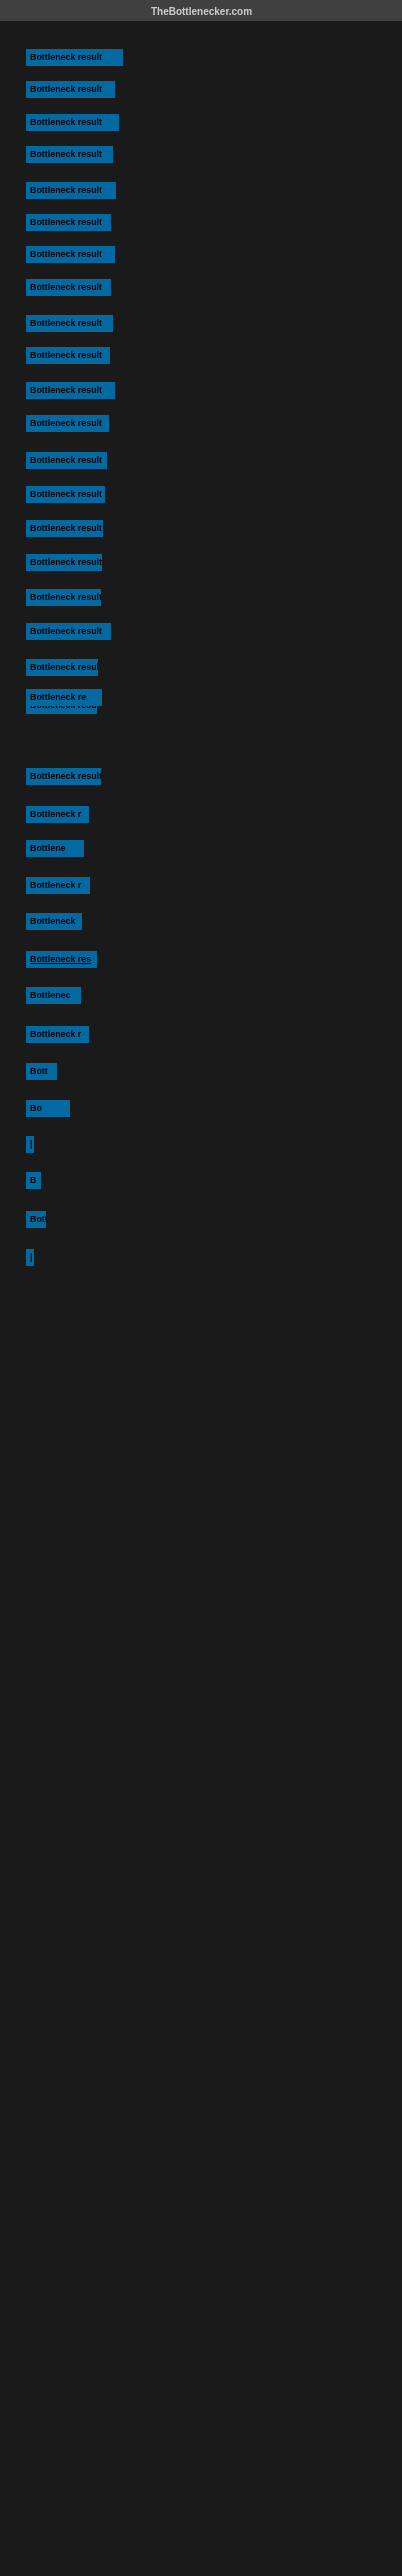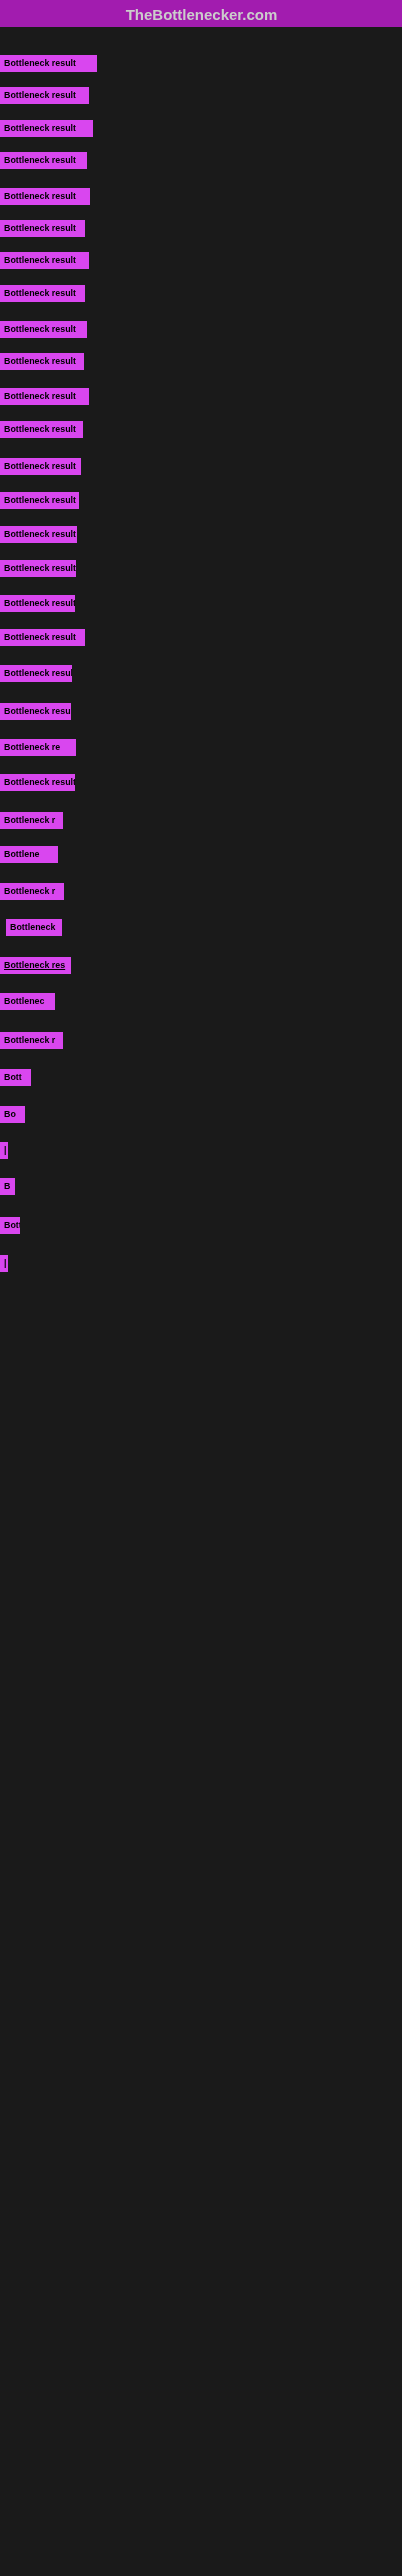--- a/index.html
+++ b/index.html
@@ -12,51 +12,52 @@
       width: 403px;
       background-color: #1a1a1a;
       font-family: Arial, sans-serif;
       position: relative;
     }
 
     .page-header {
       text-align: center;
       padding: 6.4px 0 3.2px 0;
       color: #cccccc;
-      font-size: 15px;
+      font-size: 10px;
       font-weight: bold;
-      background-color: #a21caf;
+      background-color: #404040;
     }
 
     .chart-container {
       width: 403px;
       height: 2576px;
       background-color: #1a1a1a;
       position: relative;
       padding-top: 24px;
     }
 
     .bar-item {
       position: absolute;
       left: 0;
       display: flex;
       align-items: center;
     }
 
     .bar-label {
-      background-color: #d946ef;
+      background-color: #0369a1;
       color: #000;
       font-size: 8.9px;
       font-weight: bold;
       padding: 2.4px 4px;
       white-space: nowrap;
       overflow: hidden;
       height: 17.7px;
       display: flex;
       align-items: center;
+      margin-left: 26px;
     }
   </style>
 </head>
 <body>
 
 <div class="page-header">TheBottlenecker.com</div>
 
 <div class="chart-container" id="chart">
     <div class="bar-item" style="top: 28px; left: 0px;">
       <div class="bar-label" style="width: 97px;">Bottleneck result</div>
@@ -111,52 +112,52 @@
     </div>
     <div class="bar-item" style="top: 602px; left: 0px;">
       <div class="bar-label" style="width: 85px;">Bottleneck result</div>
     </div>
     <div class="bar-item" style="top: 638px; left: 0px;">
       <div class="bar-label" style="width: 72px;">Bottleneck result</div>
     </div>
     <div class="bar-item" style="top: 676px; left: 0px;">
       <div class="bar-label" style="width: 71px;">Bottleneck result</div>
     </div>
-    <div class="bar-item" style="top: 712px; left: 0px;">
+    <div class="bar-item" style="top: 668px; left: 0px;">
       <div class="bar-label" style="width: 76px;">Bottleneck re</div>
     </div>
     <div class="bar-item" style="top: 747px; left: 0px;">
       <div class="bar-label" style="width: 75px;">Bottleneck result</div>
     </div>
     <div class="bar-item" style="top: 785px; left: 0px;">
       <div class="bar-label" style="width: 63px;">Bottleneck r</div>
     </div>
     <div class="bar-item" style="top: 819px; left: 0px;">
       <div class="bar-label" style="width: 58px;">Bottlene</div>
     </div>
     <div class="bar-item" style="top: 856px; left: 0px;">
       <div class="bar-label" style="width: 64px;">Bottleneck r</div>
     </div>
-    <div class="bar-item" style="top: 892px; left: 6px; border-radius: 8px;">
+    <div class="bar-item" style="top: 892px; left: 0px; border-radius: 8px;">
       <div class="bar-label" style="width: 56px;">Bottleneck</div>
     </div>
     <div class="bar-item" style="top: 930px; left: 0px; text-decoration: underline;">
       <div class="bar-label" style="width: 71px;">Bottleneck res</div>
     </div>
     <div class="bar-item" style="top: 966px; left: 0px;">
       <div class="bar-label" style="width: 55px;">Bottlenec</div>
     </div>
     <div class="bar-item" style="top: 1005px; left: 0px;">
       <div class="bar-label" style="width: 63px;">Bottleneck r</div>
     </div>
     <div class="bar-item" style="top: 1042px; left: 0px;">
       <div class="bar-label" style="width: 31px;">Bott</div>
     </div>
     <div class="bar-item" style="top: 1079px; left: 0px;">
-      <div class="bar-label" style="width: 25px;">Bo</div>
+      <div class="bar-label" style="width: 44px;">Bo</div>
     </div>
     <div class="bar-item" style="top: 1115px; left: 0px;">
       <div class="bar-label" style="width: 6.4px;">|</div>
     </div>
     <div class="bar-item" style="top: 1151px; left: 0px;">
       <div class="bar-label" style="width: 14.5px;">B</div>
     </div>
     <div class="bar-item" style="top: 1190px; left: 0px;">
       <div class="bar-label" style="width: 20px;">Bottle</div>
     </div>

